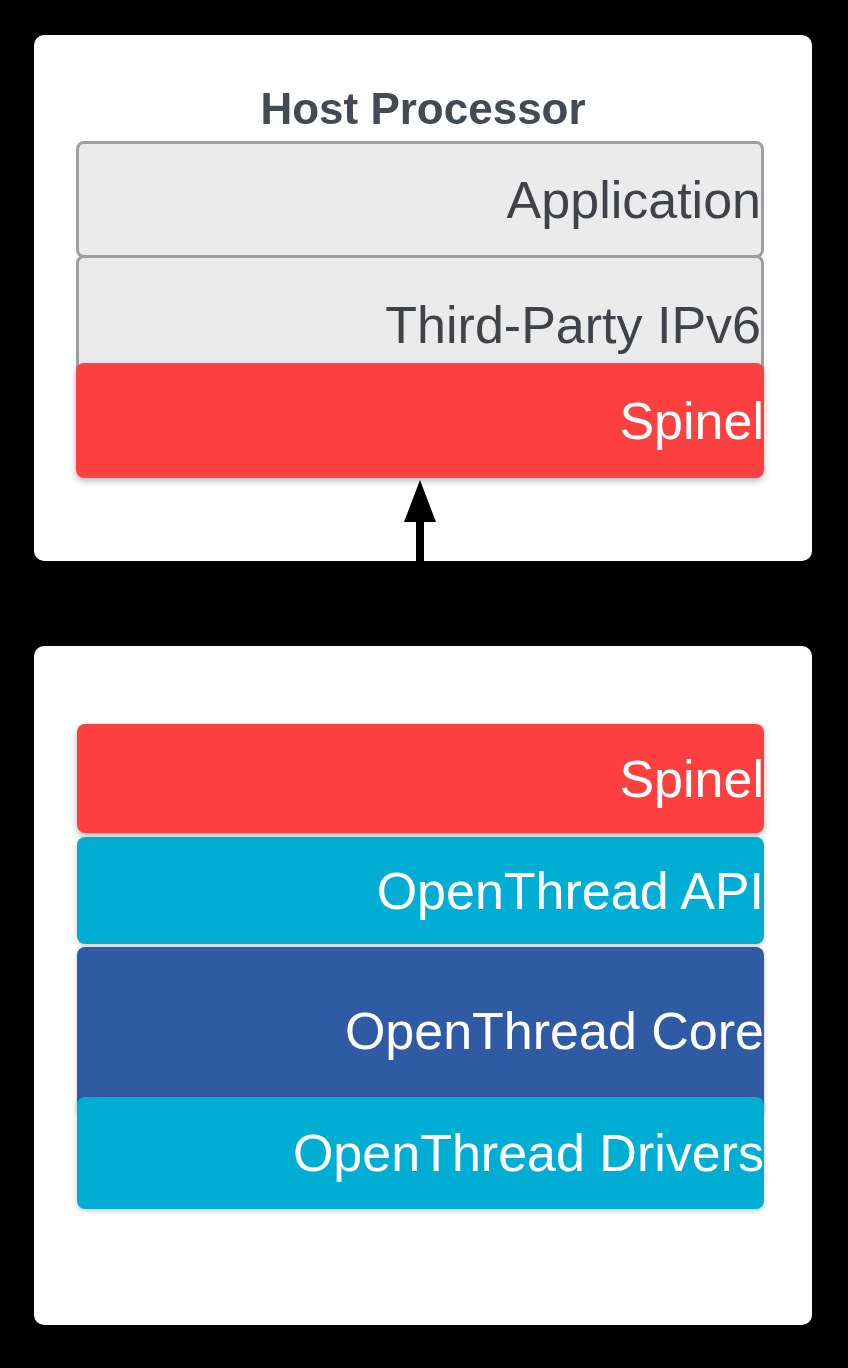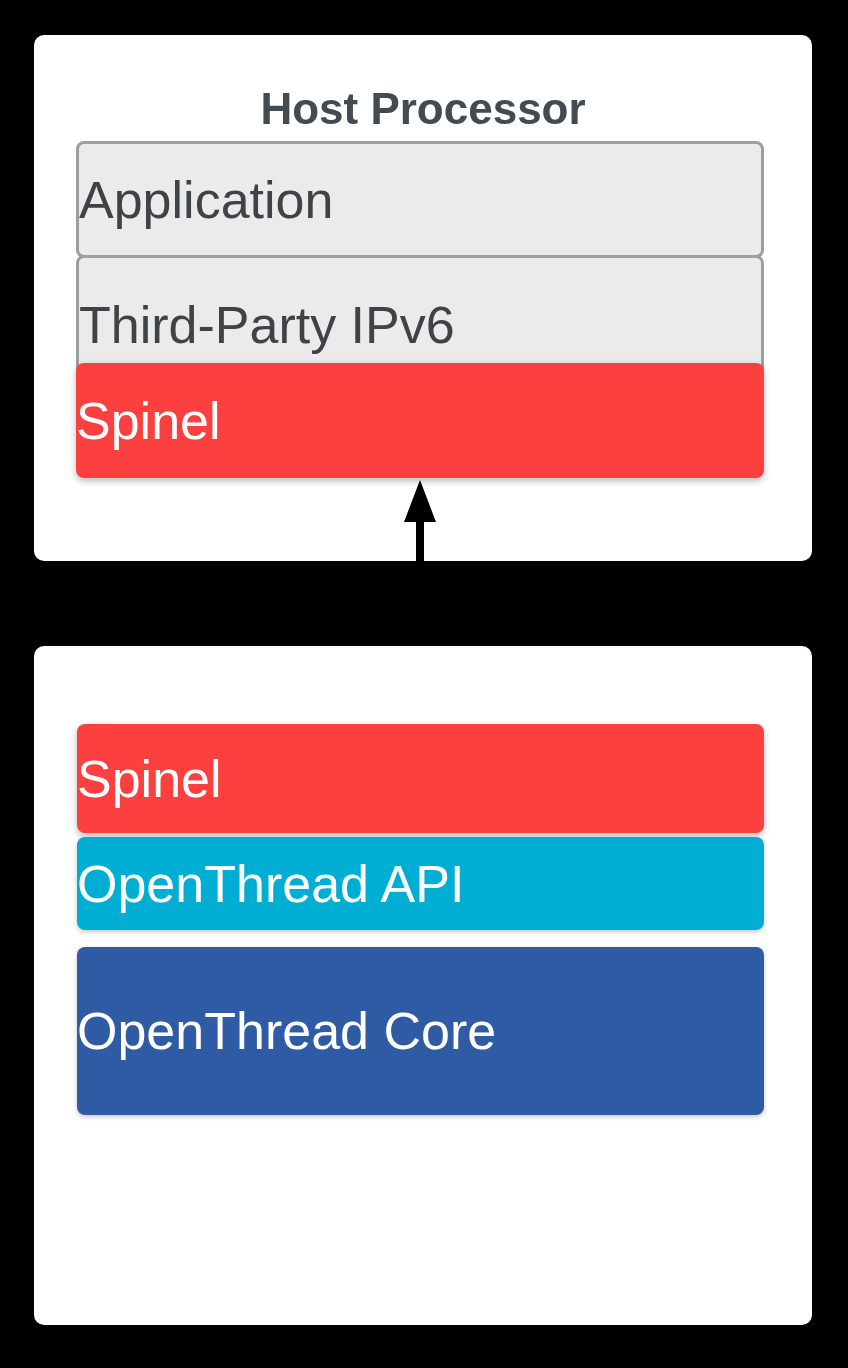--- a/index.html
+++ b/index.html
@@ -45,21 +45,21 @@
     letter-spacing: 0px;
     line-height: 1;
   }
   .card-host .card-title { top: 52px; }
   .card-soc  .card-title { top: 590px; }
 
   .layer {
     position: absolute;
     display: flex;
     align-items: center;
-    justify-content: flex-start;
+    justify-content: flex-end;
     font-size: 52px;
     border-radius: 8px;
     line-height: 1;
   }
   
   .card-host .layer { left: 42px; width: 688px; }
   .layer-gray {
     background: var(--gray_fill);
     border: 3px solid var(--gray_border);
     color: var(--gray_label_text);
@@ -79,21 +79,21 @@
     color: var(--white_text);
     box-shadow: 0 2px 5px rgba(0,0,0,0.22);
   }
   .host-app    { top: 106px; height: 117px; }
   .host-ipv6   { top: 220px; height: 140px; }
   .host-spinel { top: 328px; height: 115px; }
 
   
   .card-soc .layer { left: 43px; width: 687px; }
   .soc-spinel  { top: 78px;  height: 109px; }
-  .soc-api     { top: 191px; height: 93px; }
+  .soc-api     { top: 191px; height: 107px; }
   .soc-core    { top: 301px; height: 168px; }
   .soc-drivers { top: 451px; height: 112px; }
 
   .connector {
     position: absolute;
     left: 403px;
     top: 480px;
     width: 34px;
     height: 238px;
   }
@@ -134,16 +134,19 @@
     </div>
 
     <div class="layer layer-cyan soc-api">
       <span>OpenThread API</span>
     </div>
 
     <div class="layer layer-blue soc-core">
       <span>OpenThread Core</span>
     </div>
 
+    <div class="layer layer-cyan soc-drivers">
+      <span>OpenThread Drivers</span>
+    </div>
 
   </section>
 
 </main>
 
 </body></html>

